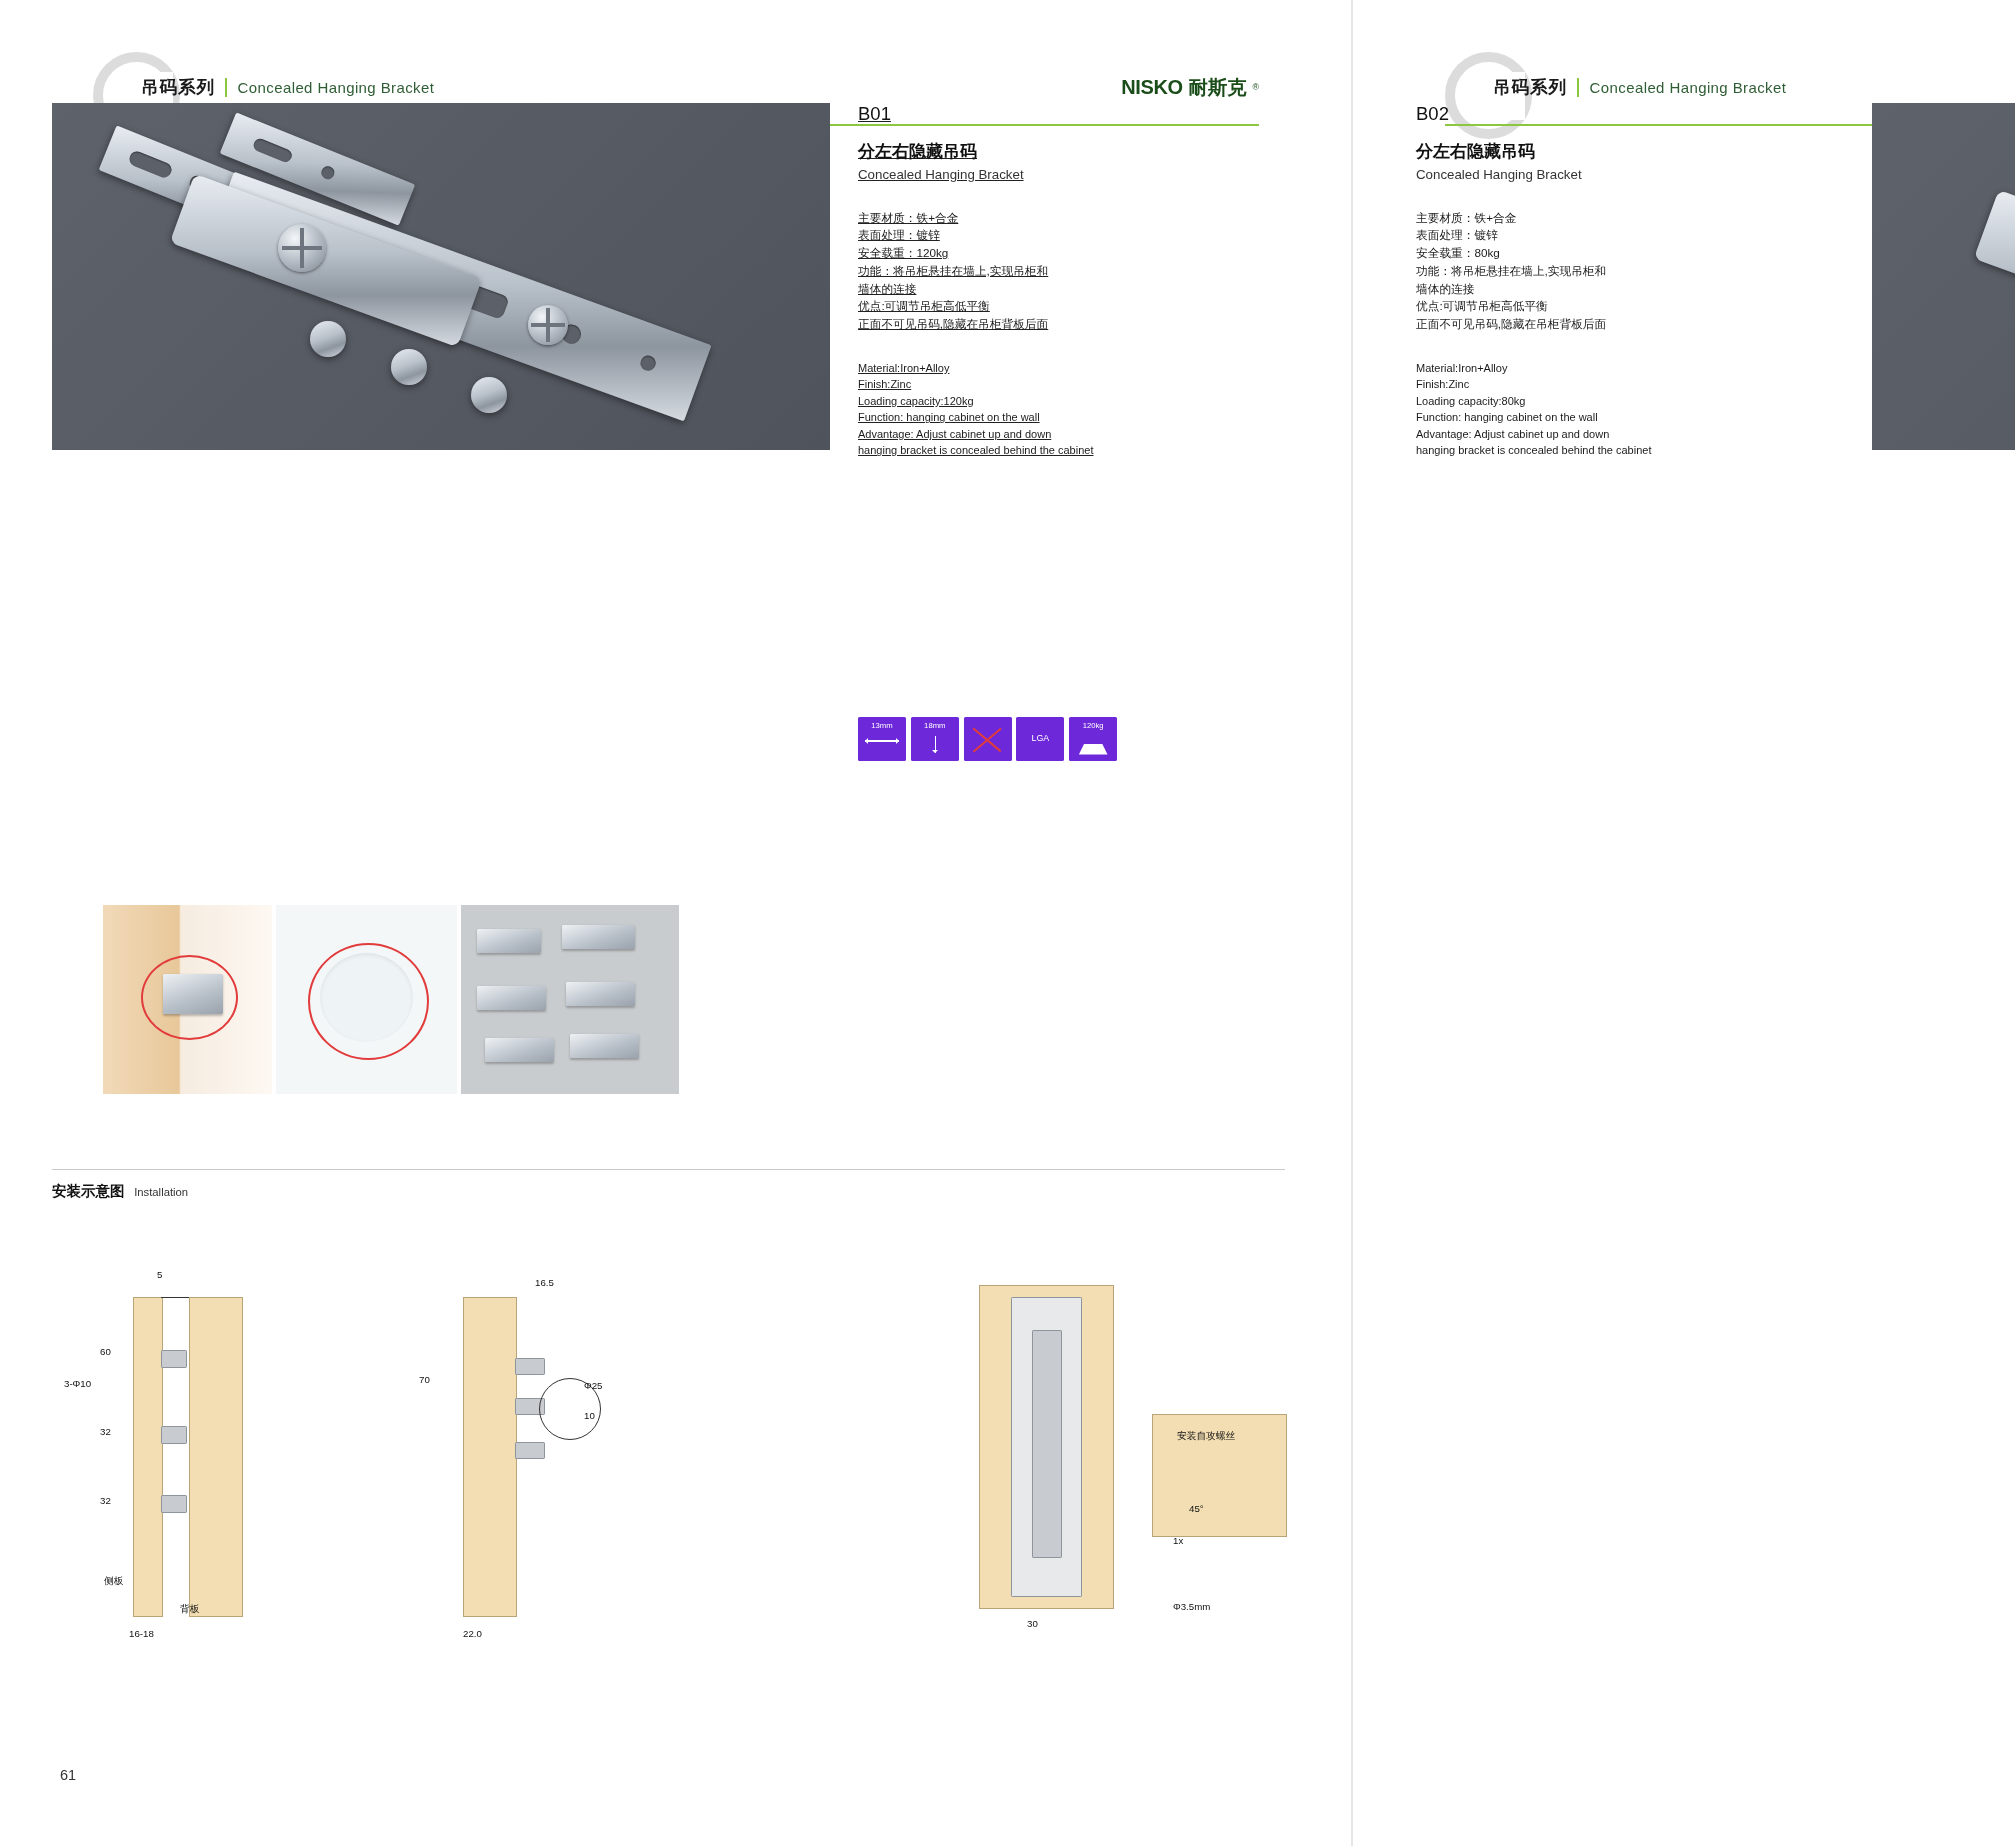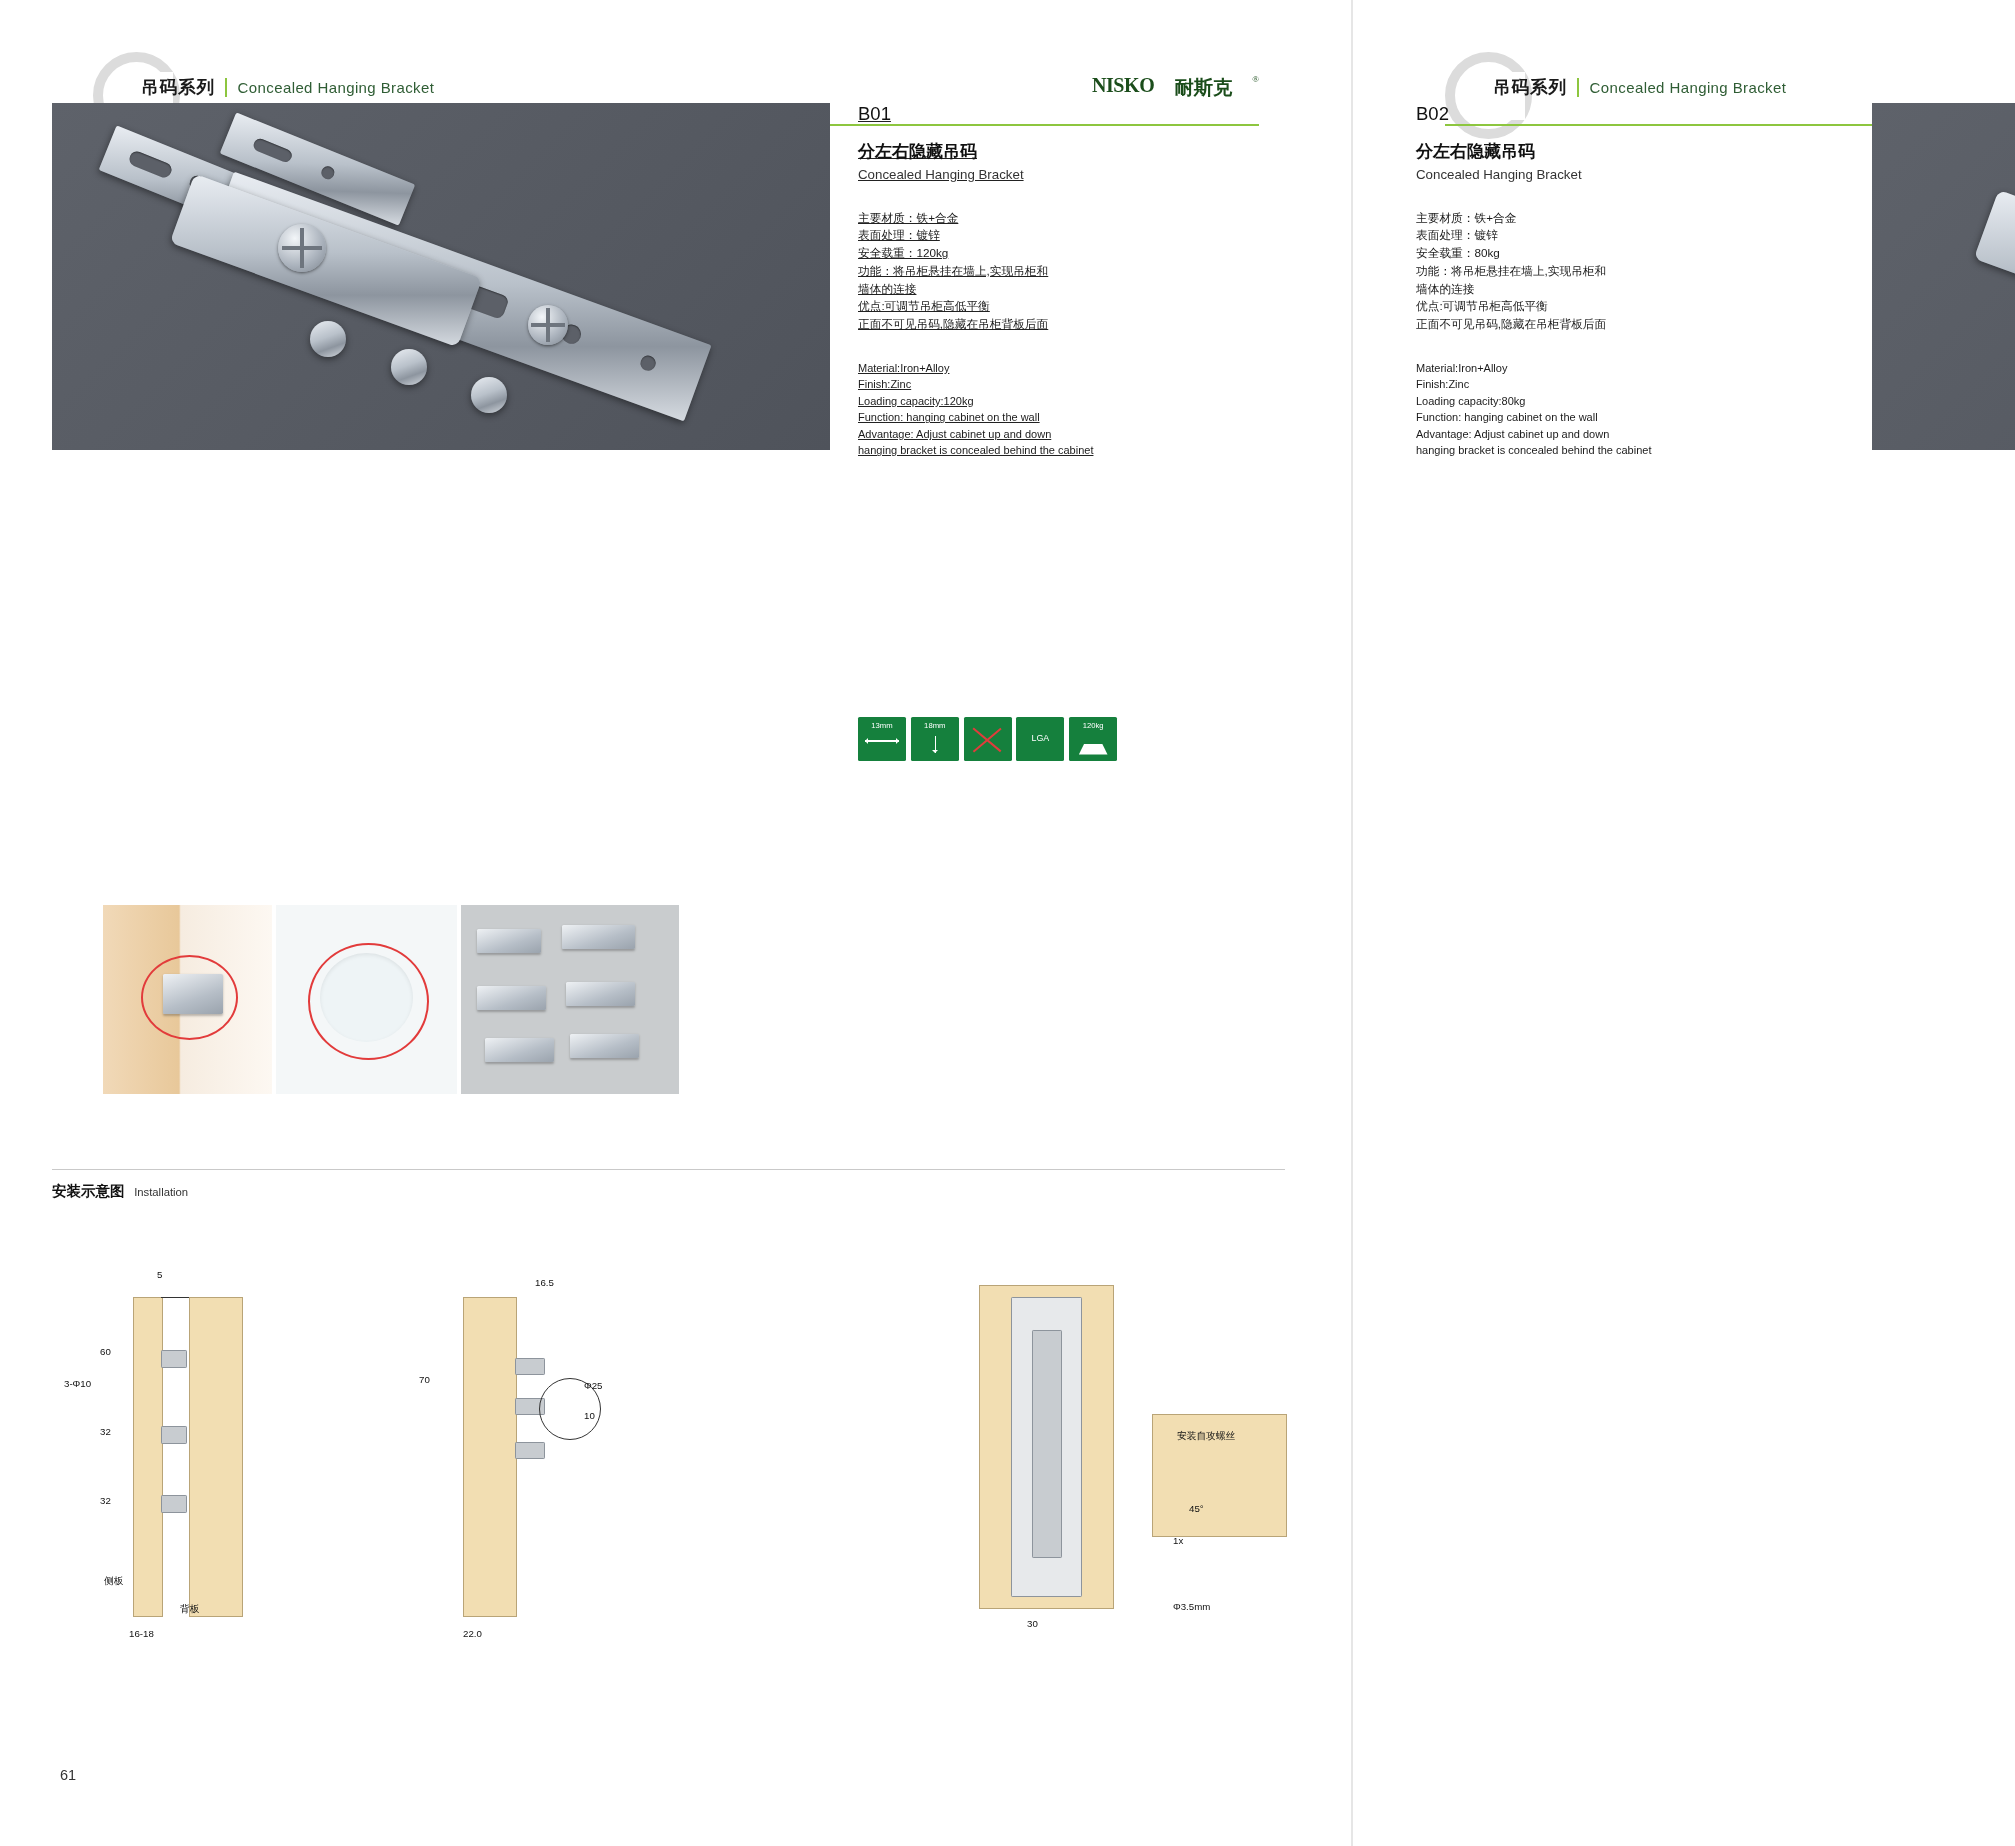--- a/index.html
+++ b/index.html
@@ -13,21 +13,21 @@
   .hdr{position:absolute;top:60px;left:93px;right:93px;height:73px;}
   .hdr .bigC{position:absolute;left:0;top:-8px;width:87px;height:87px;border-radius:50%;
       border:10.5px solid #dcdcdc;box-sizing:border-box;}
   .hdr .bigC::after{content:"";position:absolute;right:-3.2px;top:50%;width:48px;height:48px;background:#fff;
       transform:translateY(-50%) rotate(0deg);}
   .hdr .hdrtext{position:absolute;left:48px;top:15.3px;display:flex;align-items:center;}
   .hdr .cn{font-size:17.7px;font-weight:bold;color:#1a1a1a;letter-spacing:0.8px;}
   .hdr .vbar{width:1.6px;height:18.5px;background:#8dc63f;margin:0 10.5px;}
   .hdr .en{font-size:15px;color:#2f5d34;letter-spacing:0.4px;}
   .hdr .rule{position:absolute;left:0;right:0;bottom:7.3px;height:1.6px;background:#8dc63f;}
-  .hdr .logo{position:absolute;right:0;top:13.7px;display:flex;gap:20px;font-family:Liberation Serif, serif;}
+  .hdr .logo{position:absolute;right:0;top:13.7px;display:flex;align-items:center;gap:6px;}
   .hdr .logo .n1{font-size:20px;font-weight:bold;color:#1b4d1b;letter-spacing:-0.4px;}
   .hdr .logo .n2{font-size:19.3px;font-weight:bold;color:#1b4d1b;}
   .hdr .logo .reg{font-size:8.9px;vertical-align:super;color:#1b4d1b;}
 
   
   .hero{position:absolute;width:778px;height:347px;top:103px;background:#5c6068;}
   .page.left .hero{left:52px;}
   .page.right .hero{left:520px;}
   .hero .inner{position:absolute;inset:0;background:
      linear-gradient(135deg,#5e626a 0%,#585c64 40%,#4f535b 100%);}
@@ -49,21 +49,21 @@
   .spec .code{font-size:18.5px;color:#111;margin-bottom:14.5px;}
   .spec .tcn{font-size:17px;font-weight:bold;color:#111;margin-bottom:4px;}
   .spec .ten{font-size:13.3px;color:#333;margin-bottom:27px;}
   .spec .cnblk div{font-size:11.7px;line-height:1.52;color:#1b1b1b;}
   .spec .enblk{margin-top:27px;}
   .spec .enblk div{font-size:11px;line-height:1.5;color:#1b1b1b;}
 
   
   .icons{position:absolute;display:flex;gap:4.8px;}
   .page.left .icons{left:858px;top:717px;}
-  .ic{width:48px;height:44px;background:#15803d;border-radius:1.6px;position:relative;}
+  .ic{width:48px;height:44px;background:#6d28d9;border-radius:1.6px;position:relative;}
   .ic .lbl{position:absolute;top:4px;left:0;right:0;text-align:center;font-size:7.7px;color:#fff;}
   .ic .arrow{position:absolute;left:7.3px;right:7.3px;top:23.4px;height:1.2px;background:#fff;}
   .ic .arrow::before,.ic .arrow::after{content:"";position:absolute;top:-2.4px;border:3.2px solid transparent;}
   .ic .arrow::before{left:-3.2px;border-right-color:#fff;}
   .ic .arrow::after{right:-3.2px;border-left-color:#fff;}
   .ic .varrow{position:absolute;left:50%;top:19.3px;width:1.2px;height:17px;background:#fff;}
   .ic .varrow::before{content:"";position:absolute;left:-2.8px;bottom:-3.2px;border:3.2px solid transparent;border-top-color:#fff;}
   .ic .cross{position:absolute;inset:0;}
   .ic .cross::before,.ic .cross::after{content:"";position:absolute;left:12%;top:50%;width:76%;height:1.6px;background:#e03c3c;}
   .ic .cross::before{transform:rotate(40deg);}

